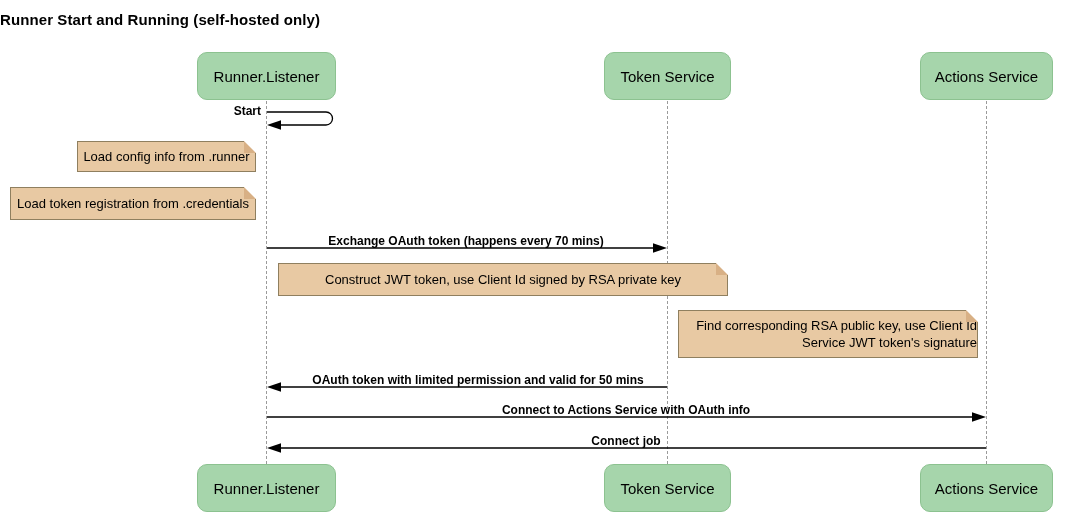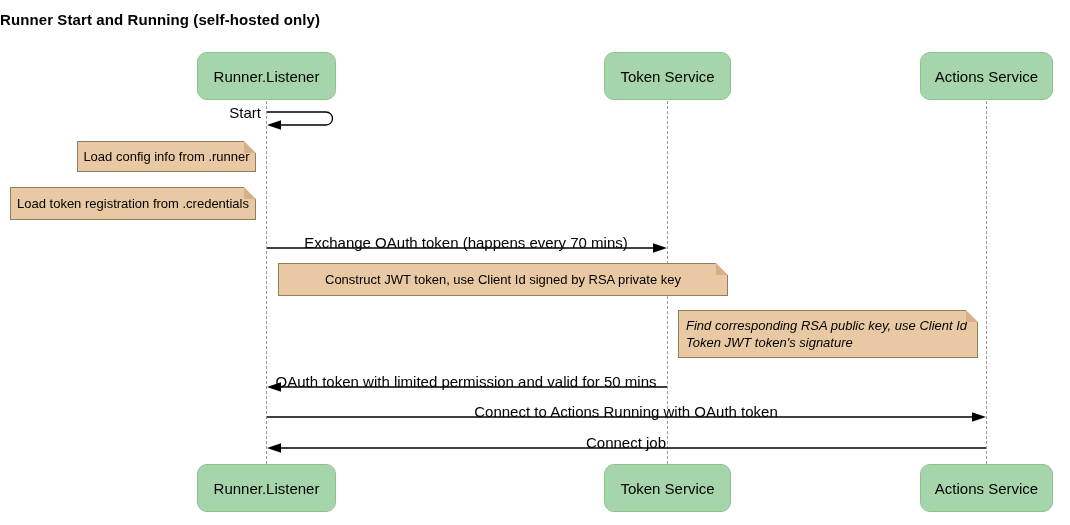--- a/index.html
+++ b/index.html
@@ -20,33 +20,34 @@
   }
   .actor {
     position:absolute; height:48px;
     background:var(--actor-fill, #a6d5ab);
     border:1px solid var(--actor-border, #8cc290);
     border-radius:10px;
     display:flex; align-items:center; justify-content:center;
     font-size:15px; box-sizing:border-box;
   }
   .msg-label {
-    position:absolute; font-size:15px; white-space:nowrap;
+    position:absolute; font-size:12px; white-space:nowrap;
     transform:translateX(-50%);
+    font-weight:bold;
   }
   .msg-label.right-anchored { transform:none; }
   .note {
     position:absolute; box-sizing:border-box;
     background:var(--note-fill, #e8c9a3);
     border:1px solid var(--note-border, #8f7f5f);
     font-size:13px; line-height:17px;
     display:flex; flex-direction:column; align-items:center; justify-content:center;
     text-align:center; white-space:nowrap;
   }
-  .note.left-text { align-items:flex-start; text-align:left; padding-left:7px;font-style:italic; }
+  .note.left-text { align-items:flex-end; text-align:left; padding-left:7px; }
   .note::before {
     content:""; position:absolute; top:-1px; right:-1px; width:0; height:0;
     border-style:solid; border-width:0 12px 12px 0;
     border-color:#ffffff #ffffff var(--note-fold, #d8b085) var(--note-fold, #d8b085);
   }
   .overlay { position:absolute; top:0; left:0; pointer-events:none; }
   .overlay .wire { stroke:var(--line, #000); stroke-width:1.3; fill:none; }
   .overlay .head { fill:var(--line, #000); stroke:none; }
 </style>
 </head>
@@ -93,31 +94,31 @@
 
     <line class="wire" x1="267" y1="417" x2="974" y2="417"></line>
     <polygon class="head" points="986,417 972,412.2 972,421.8"></polygon>
 
     <line class="wire" x1="986" y1="448" x2="279" y2="448"></line>
     <polygon class="head" points="267,448 281,443.2 281,452.8"></polygon>
   </svg>
 
   <div class="msg-label right-anchored" style="right:809px; top:104px">Start</div>
   <div class="msg-label" style="left:466px; top:234px">Exchange OAuth token (happens every 70 mins)</div>
-  <div class="msg-label" style="left:466px; top:373px">OAuth token with limited permission and valid for 50 mins</div>
-  <div class="msg-label" style="left:626px; top:403px">Connect to Actions Running with OAuth token</div>
+  <div class="msg-label" style="left:478px; top:373px">OAuth token with limited permission and valid for 50 mins</div>
+  <div class="msg-label" style="left:626px; top:403px">Connect to Actions Service with OAuth info</div>
   <div class="msg-label" style="left:626px; top:434px">Connect job</div>
 
   <div class="note" style="left:77px;  top:141px; width:179px; height:31px">
     <span>Load config info from .runner</span>
   </div>
   <div class="note" style="left:10px;  top:187px; width:246px; height:33px">
     <span>Load token registration from .credentials</span>
   </div>
   <div class="note" style="left:278px; top:263px; width:450px; height:33px">
     <span>Construct JWT token, use Client Id signed by RSA private key</span>
   </div>
   <div class="note left-text" style="left:678px; top:310px; width:300px; height:48px">
     <span>Find corresponding RSA public key, use Client Id</span>
-    <span>Token JWT token's signature</span>
+    <span>Service JWT token's signature</span>
   </div>
 
 </div>
 
 </body></html>

